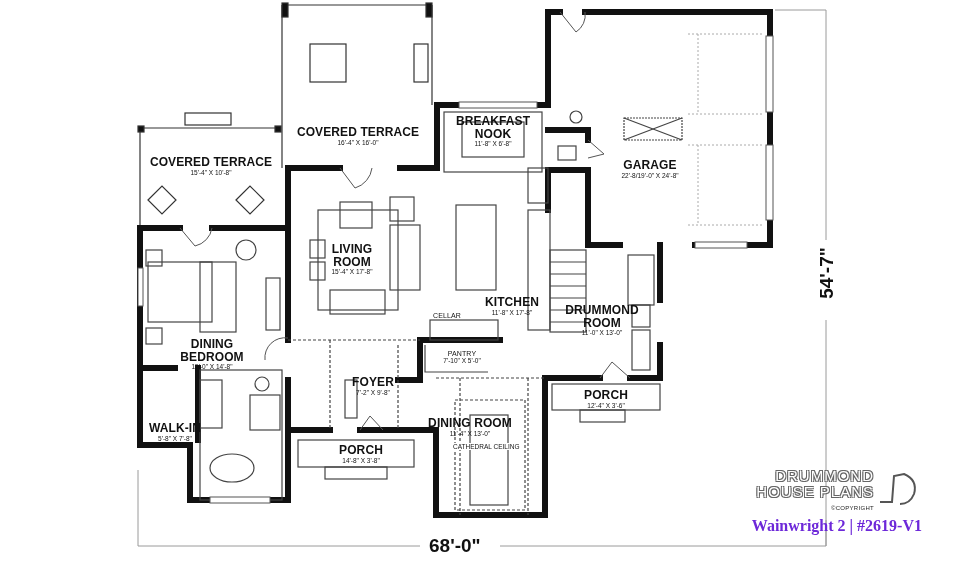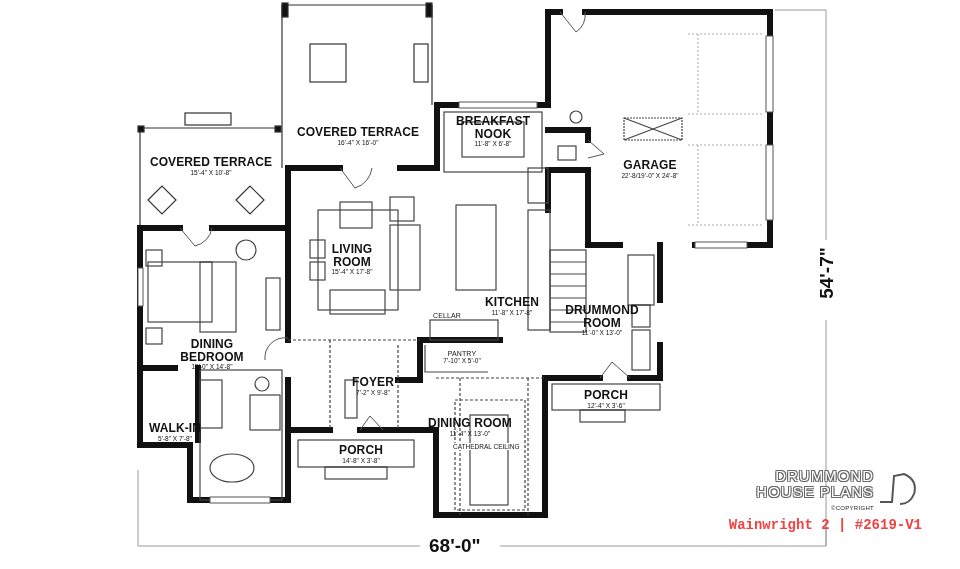--- a/index.html
+++ b/index.html
@@ -8,21 +8,21 @@
   .lbl { position:absolute; text-align:center; transform:translateX(-50%); white-space:nowrap; line-height:1.05; }
   .lbl .name { font-weight:bold; font-size:12px; letter-spacing:0.1px; }
   .lbl .dim { font-size:6.5px; margin-top:1px; }
   .lbl.small .name { font-size:7px; font-weight:normal; }
   .note { position:absolute; font-size:6.5px; white-space:nowrap; background:#fff; padding:0 1px; }
   .dimtext { position:absolute; font-weight:bold; font-size:19px; background:#fff; padding:0 3px; }
   .dimtext.vert { transform:rotate(-90deg); transform-origin:center; }
   .brand { position:absolute; right:86px; top:468px; text-align:right; color:#fff; font-size:15px; letter-spacing:1px; line-height:16px;
            text-shadow:-1px -1px 0 #666, 1px -1px 0 #666, -1px 1px 0 #666, 1px 1px 0 #666; font-family:Liberation Sans, sans-serif; }
   .brand .copy { font-size:6px; letter-spacing:0.3px; color:#222; text-shadow:none; }
-  .plan-name { position:absolute; right:38px; top:517px; font-size:14px; font-weight:bold; font-family:Liberation Mono, monospace; color:#ef4444; }
+  .plan-name { position:absolute; right:38px; top:517px; font-size:16px; font-weight:bold; font-family:Liberation Serif, serif; color:#6d28d9; }
 </style>
 </head>
 <body>
 
 <svg id="plan" viewBox="0 0 960 569" xmlns="http://www.w3.org/2000/svg">
 
   <g stroke="#9a9a9a" stroke-width="1" fill="none">
     <line x1="138" y1="546" x2="138" y2="470"></line>
     <line x1="138" y1="546" x2="420" y2="546"></line>
     <line x1="500" y1="546" x2="826" y2="546"></line>

